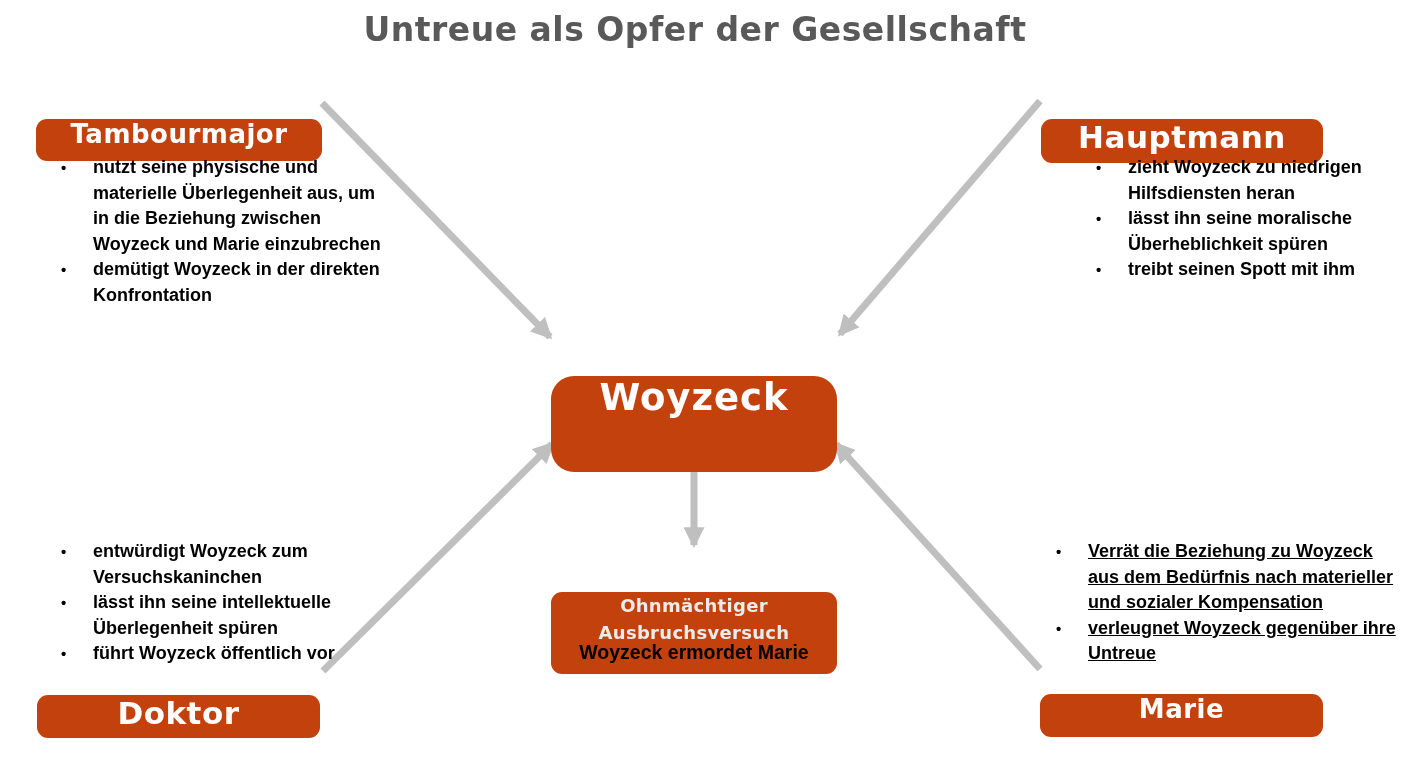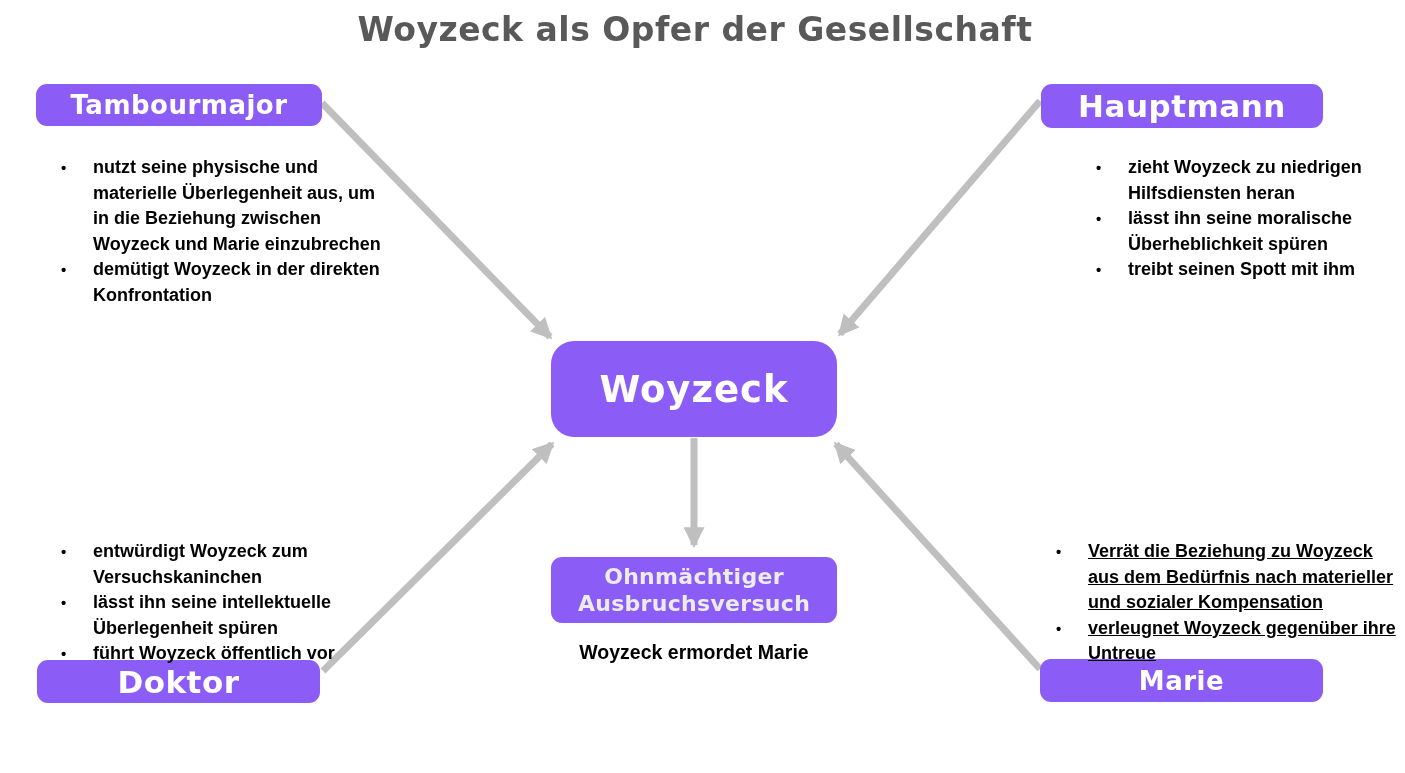--- a/index.html
+++ b/index.html
@@ -17,38 +17,39 @@
     text-align:center;
     font-family:"DejaVu Sans",sans-serif;
     font-weight:bold;
     font-size:33px;
     letter-spacing:0.5px;
     color:#595959;
   }
   .arrows{position:absolute;left:0;top:0;width:1405px;height:773px;}
   .node{
     position:absolute;
-    background:#8b5cf6;
+    background:#c2410c;
     border-radius:11px;
-    display:flex;align-items:center;justify-content:center;
+    display:flex;align-items:flex-start;justify-content:center;
     text-align:center;
     font-family:"DejaVu Sans",sans-serif;
     font-weight:bold;
     color:#ffffff;
     letter-spacing:0.5px;
     box-sizing:border-box;
+    margin-top:35px;
   }
   .node-tambourmajor{left:36px;top:84px;width:286px;height:42px;font-size:26px;}
   .node-hauptmann{left:1041px;top:84px;width:282px;height:44px;font-size:31px;}
   .node-doktor{left:37px;top:660px;width:283px;height:43px;font-size:31px;}
   .node-marie{left:1040px;top:659px;width:283px;height:43px;font-size:26px;}
   .node-woyzeck{left:551px;top:341px;width:286px;height:96px;font-size:37px;letter-spacing:1px;border-radius:23px;}
   .node-outcome{
-    left:551px;top:557px;width:286px;height:66px;
-    font-size:22px;line-height:27px;color:#ececec;letter-spacing:0.3px;
+    left:551px;top:557px;width:286px;height:82px;
+    font-size:18px;line-height:27px;color:#ececec;letter-spacing:0.3px;
   }
   .node-outcome .node-label{white-space:pre-line;}
   .bullets{
     position:absolute;
     margin:16px;padding:0;
     list-style:none;
     font-size:18px;
     line-height:25.5px;
     font-weight:bold;
     color:#000000;
@@ -76,21 +77,21 @@
     font-size:19.5px;
     font-weight:bold;
     color:#000000;
   }
 </style>
 </head>
 <body>
 
 <div class="canvas">
 
-  <h1 class="title">Woyzeck als Opfer der Gesellschaft</h1>
+  <h1 class="title">Untreue als Opfer der Gesellschaft</h1>
 
   <svg class="arrows" viewBox="0 0 1405 773" xmlns="http://www.w3.org/2000/svg" aria-hidden="true">
     <defs>
       <marker id="ah" viewBox="0 0 10 10" refX="8.5" refY="5" markerWidth="3" markerHeight="3" orient="auto-start-reverse">
         <path d="M0,0 L10,5 L0,10 z" fill="#bfbfbf"></path>
       </marker>
     </defs>
     <line x1="322" y1="103" x2="550" y2="337" stroke="#bfbfbf" stroke-width="7" marker-end="url(#ah)"></line>
     <line x1="1040" y1="101" x2="840" y2="334" stroke="#bfbfbf" stroke-width="7" marker-end="url(#ah)"></line>
     <line x1="323" y1="671" x2="552" y2="444" stroke="#bfbfbf" stroke-width="7" marker-end="url(#ah)"></line>

